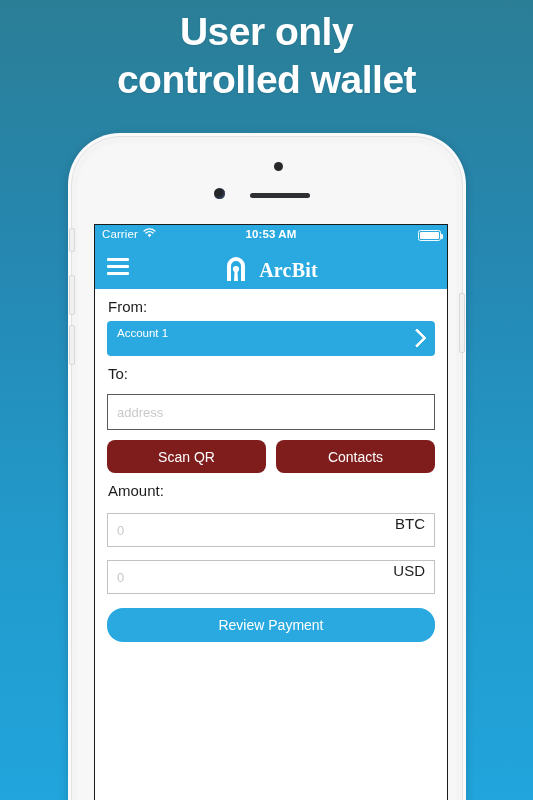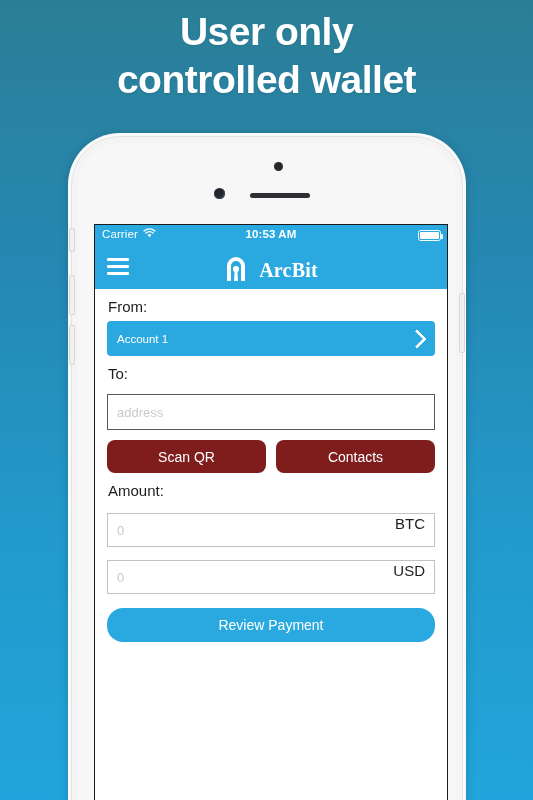--- a/index.html
+++ b/index.html
@@ -239,21 +239,20 @@
     margin: 9px 0 5px 1px;
     line-height: 18px;
   }
 
   .account-row {
     position: relative;
     height: 35px;
     background: #29a9e0;
     border-radius: 4px;
     display: flex;
-    align-items: center;
     padding: 6px 10px;
     box-sizing: border-box;
     cursor: pointer;
   }
   .account-name {
     color: #ffffff;
     font-size: 11.5px;
     flex: 1;
   }
   .account-balance {

